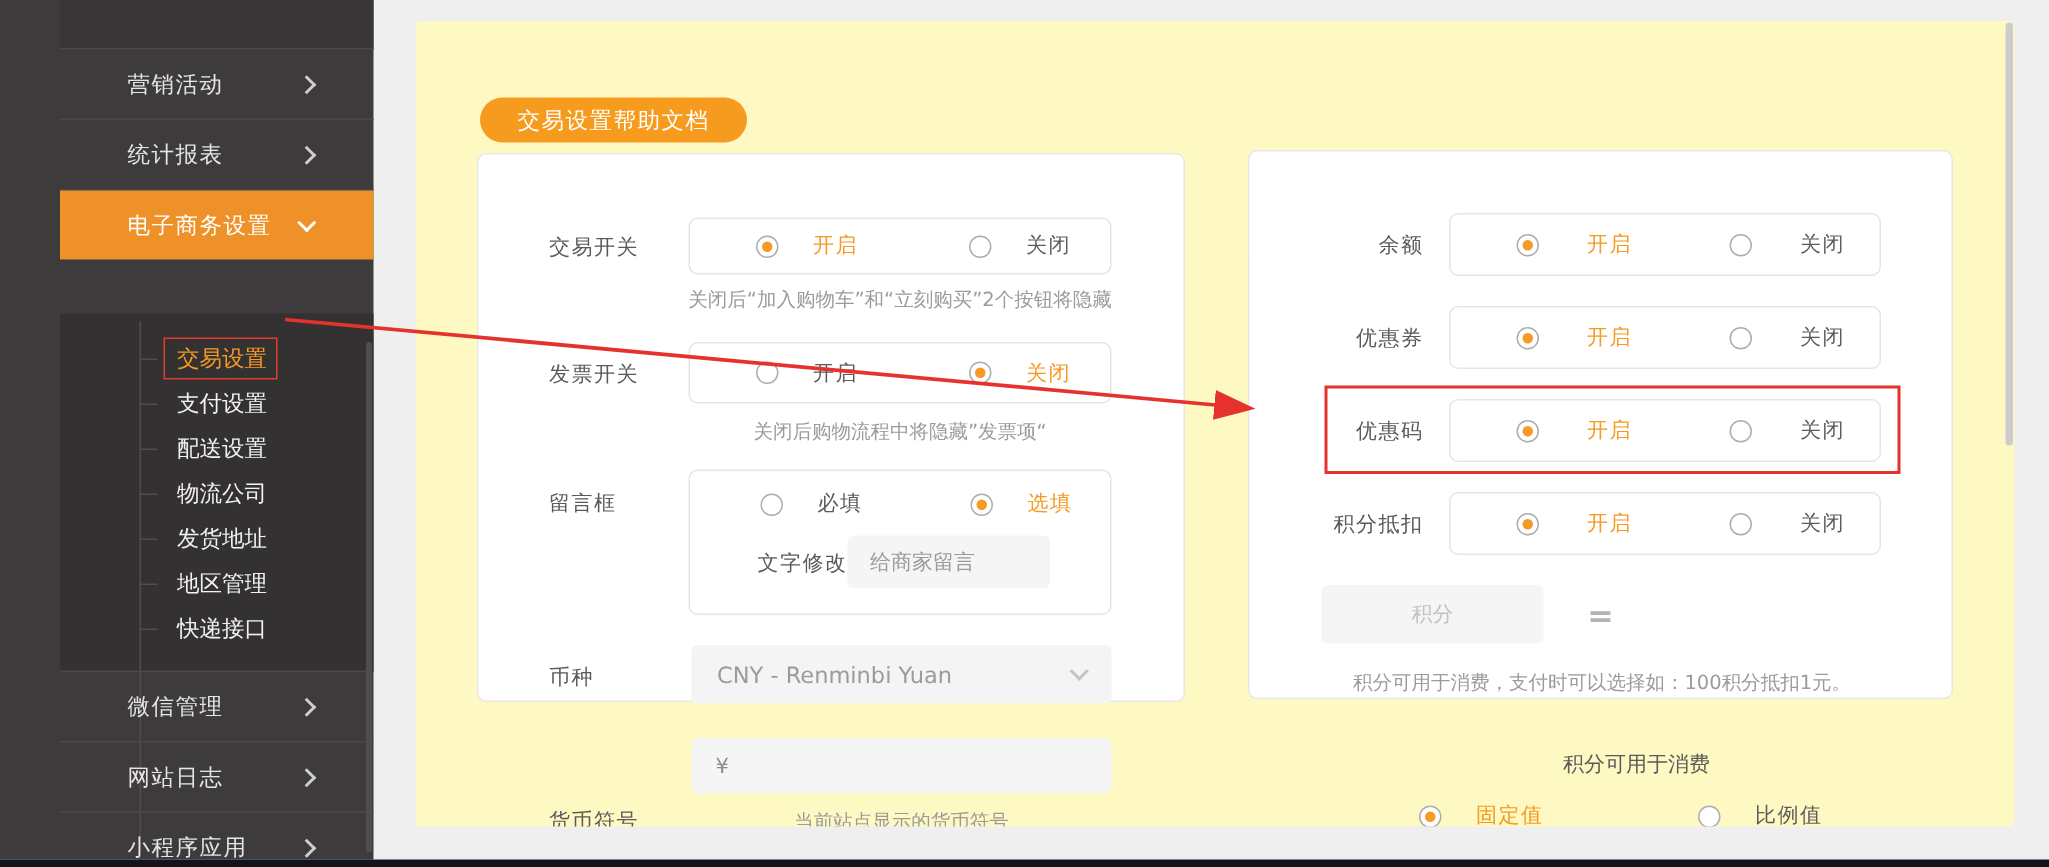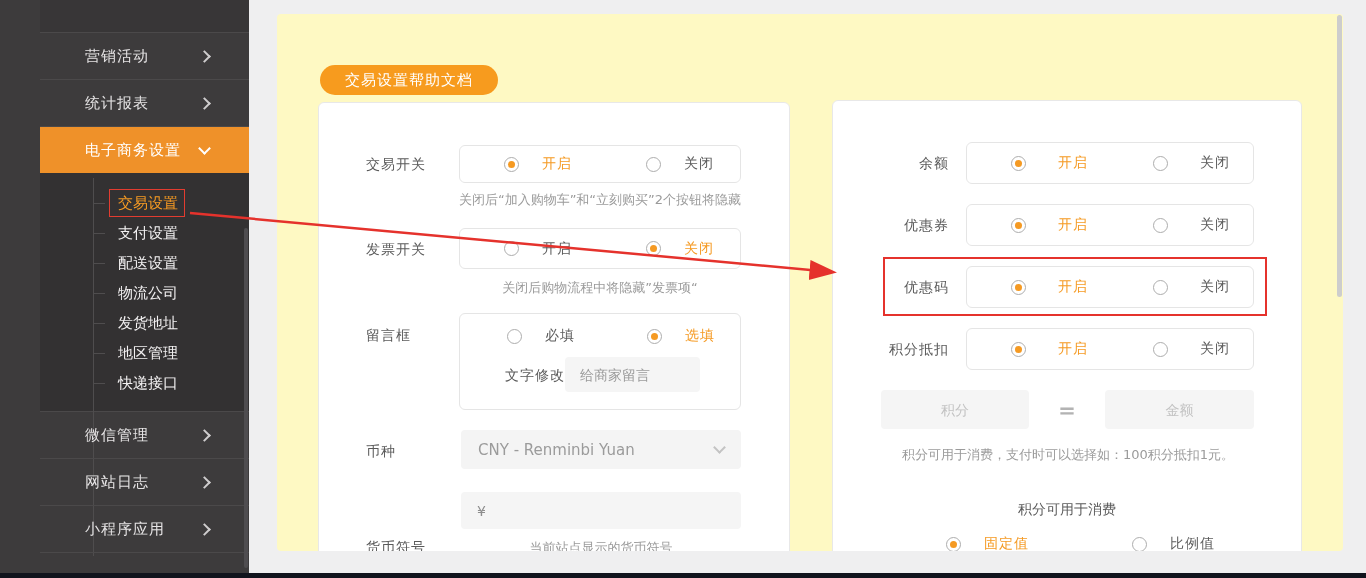--- a/index.html
+++ b/index.html
@@ -10,40 +10,40 @@
   .sidebar { position:absolute; left:0; top:0; width:249px; height:573px; background:#3d3b3c;padding-left:40px; }
   .side-topcut { height:33px; background:#383637; border-bottom:1px solid #4b494a; }
   .side-item { position:relative; height:47px; border-bottom:1px solid #4b494a;
                display:flex; align-items:center; color:#e6e4e5; font-size:15px; cursor:pointer; }
   .side-item .s-label { margin-left:45px; letter-spacing:1px; }
   .chev { position:absolute; right:40px; width:9px; height:9px;
           border-right:2px solid #cfcdce; border-bottom:2px solid #cfcdce; }
   .chev.right { transform:rotate(-45deg); }
   .chev.down  { border-color:#fff; transform:rotate(45deg); margin-top:-4px; }
   .side-item.active { background:#ef9129; color:#fff; border-bottom:none; height:46px; }
-  .submenu { position:relative; height:239px; background:#333132; border-bottom:1px solid #4b494a; }
+  .submenu { position:relative; height:239px; background:#333132; border-bottom:1px solid #4b494a;margin-top:36px; }
   .tree-line { position:absolute; left:53px; top:5px; width:1px; height:378px; background:#4f4d4e; }
   .sub-list { position:absolute; left:78px; top:15px; }
   .sub-item { position:relative; height:30px; line-height:30px; font-size:15px; color:#f2f0f1;
               cursor:pointer; white-space:nowrap; }
   .sub-item::before { content:''; position:absolute; left:-25px; top:15px; width:12px; height:1px; background:#4f4d4e; }
   .sub-item.current { color:#f59a23; }
   .sub-hl { position:absolute; left:-9px; top:1px; width:76px; height:28px;
             border:1px solid #e23c30; pointer-events:none; }
   .side-scrollbar { position:absolute; right:1px; top:228px; width:4px; height:340px;
                     background:#4f4d50; border-radius:2px; }
 
   
   .panel { position:absolute; left:277px; top:14px; width:1066px; height:537px;
            background:#fef9c3; border-radius:4px; overflow:hidden; }
   .help-btn { position:absolute; left:43px; top:51px; height:30px; padding:0 25px;
               background:#f79b1e; border:none; border-radius:16px; color:#fff; font-size:15px;
               line-height:30px; cursor:pointer; font-family:inherit; letter-spacing:1px; }
-  .card { position:absolute; top:88px; width:472px; height:470px;
-          border:1px solid #e8e8e8; border-radius:6px; background:#fff; }
+  .card { position:absolute; top:88px; width:472px; height:366px;
+          border:1px solid #e8e8e8; border-radius:6px; background:#fff;padding-left:24px; }
   .card.left  { left:41px; }
   .card.right { left:555px; top:86px; width:470px; }
 
   .row-label { position:absolute; font-size:14px; color:#5a5a5a; letter-spacing:1px; }
   .switch-box { position:absolute; border:1px solid #e5e5e5; border-radius:6px; background:#fff; }
   .ropt { position:absolute; display:flex; align-items:center; cursor:pointer; }
   .ropt .dot { width:15px; height:15px; border:1px solid #adadad; border-radius:50%;
                background:#fff; position:relative; flex:none; }
   .ropt.sel .dot::after { content:''; position:absolute; left:3px; top:3px; width:7px; height:7px;
                           border-radius:50%; background:#f59a23; }
@@ -223,21 +223,20 @@
         <span class="olbl" style="margin-left:32px;">开启</span>
       </div>
       <div class="ropt" style="left:186px; top:50%; transform:translateY(-50%);">
         <span class="dot"></span>
         <span class="olbl" style="margin-left:32px;">关闭</span>
       </div>
     </div>
 
     <input class="gray-field center-ph" style="position: absolute; left: 48px; top: 289px; width: 148px; height: 39px; text-align: center;" placeholder="积分">
     <div class="equals" style="left:222px; top:293px;">＝</div>
-    <input class="gray-field center-ph" style="position: absolute; left: 272px; top: 289px; width: 149px; height: 39px; text-align: center;" placeholder="金额">
 
     <div class="helper" style="left:0; top:345px; width:470px;">积分可用于消费，支付时可以选择如：100积分抵扣1元。</div>
 
     <div class="center-text" style="top:400px;">积分可用于消费</div>
 
     <div class="ropt sel" style="left:113px; top:434px;">
       <span class="dot"></span>
       <span class="olbl">固定值</span>
     </div>
     <div class="ropt" style="left:299px; top:434px;">

